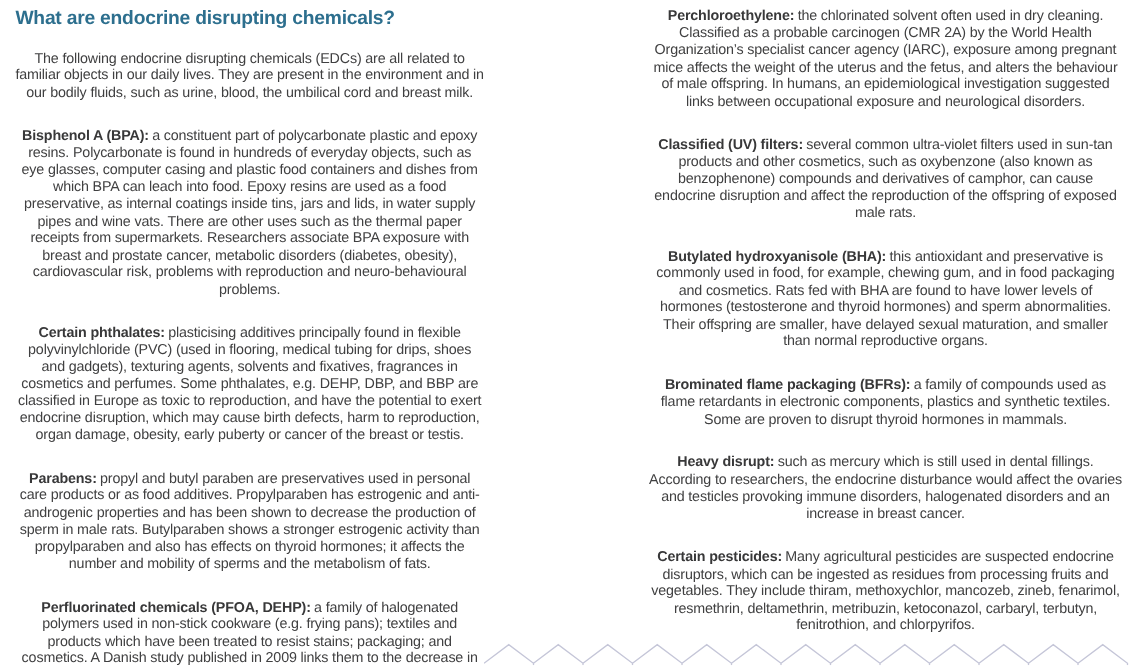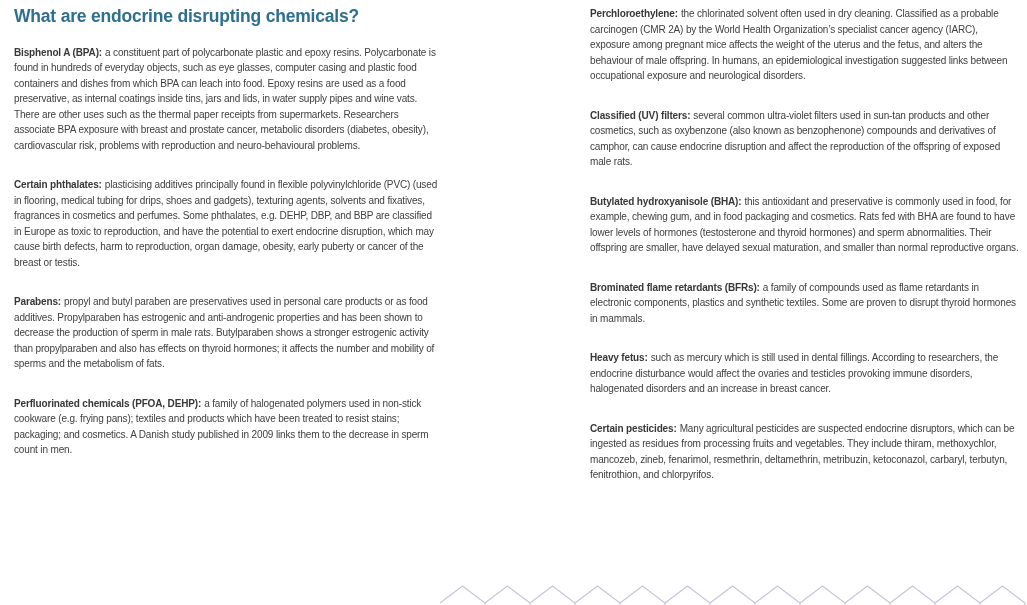--- a/index.html
+++ b/index.html
@@ -20,25 +20,26 @@
   .col-right { left: 590px; width: 430px; }
   h1.page-title {
     font-size: 17.5px;
     font-weight: bold;
     color: #2d6f8e;
     letter-spacing: -0.2px;
     line-height: 1.25;
     margin: 0 0 17px 0;
   }
   p.entry, p.intro {
-    font-size: 10px;
+    font-size: 13px;
     line-height: 15.5px;
     letter-spacing: -0.15px;
     color: #404041;
     margin: 0 0 24px 0;
+    text-align: center;
   }
   p.entry:last-child { margin-bottom: 0; }
   .term {
     font-weight: bold;
     color: #383839;
     margin-right: 3px;
   }
   .honeycomb {
     position: absolute;
     left: 440px;
@@ -50,20 +51,21 @@
   .honeycomb svg { display: block; }
 </style>
 </head>
 <body>
 
 <div class="page">
 
   <div class="col col-left">
     <h1 class="page-title">What are endocrine disrupting chemicals?</h1>
 
+    <p class="intro">The following endocrine disrupting chemicals (EDCs) are all related to familiar objects in our daily lives. They are present in the environment and in our bodily fluids, such as urine, blood, the umbilical cord and breast milk.</p>
 
     <p class="entry">
       <strong class="term">Bisphenol A (BPA):</strong><span>a constituent part of polycarbonate plastic and epoxy resins. Polycarbonate is found in hundreds of everyday objects, such as eye glasses, computer casing and plastic food containers and dishes from which BPA can leach into food. Epoxy resins are used as a food preservative, as internal coatings inside tins, jars and lids, in water supply pipes and wine vats. There are other uses such as the thermal paper receipts from supermarkets. Researchers associate BPA exposure with breast and prostate cancer, metabolic disorders (diabetes, obesity), cardiovascular risk, problems with reproduction and neuro-behavioural problems.</span>
     </p>
 
     <p class="entry">
       <strong class="term">Certain phthalates:</strong><span>plasticising additives principally found in flexible polyvinylchloride (PVC) (used in flooring, medical tubing for drips, shoes and gadgets), texturing agents, solvents and fixatives, fragrances in cosmetics and perfumes. Some phthalates, e.g. DEHP, DBP, and BBP are classified in Europe as toxic to reproduction, and have the potential to exert endocrine disruption, which may cause birth defects, harm to reproduction, organ damage, obesity, early puberty or cancer of the breast or testis.</span>
     </p>
 
     <p class="entry">
@@ -82,25 +84,25 @@
 
     <p class="entry">
       <strong class="term">Classified (UV) filters:</strong><span>several common ultra-violet filters used in sun-tan products and other cosmetics, such as oxybenzone (also known as benzophenone) compounds and derivatives of camphor, can cause endocrine disruption and affect the reproduction of the offspring of exposed male rats.</span>
     </p>
 
     <p class="entry">
       <strong class="term">Butylated hydroxyanisole (BHA):</strong><span>this antioxidant and preservative is commonly used in food, for example, chewing gum, and in food packaging and cosmetics. Rats fed with BHA are found to have lower levels of hormones (testosterone and thyroid hormones) and sperm abnormalities. Their offspring are smaller, have delayed sexual maturation, and smaller than normal reproductive organs.</span>
     </p>
 
     <p class="entry">
-      <strong class="term">Brominated flame retardants (BFRs):</strong><span>a family of compounds used as flame retardants in electronic components, plastics and synthetic textiles. Some are proven to disrupt thyroid hormones in mammals.</span>
+      <strong class="term">Brominated flame packaging (BFRs):</strong><span>a family of compounds used as flame retardants in electronic components, plastics and synthetic textiles. Some are proven to disrupt thyroid hormones in mammals.</span>
     </p>
 
     <p class="entry">
-      <strong class="term">Heavy fetus:</strong><span>such as mercury which is still used in dental fillings. According to researchers, the endocrine disturbance would affect the ovaries and testicles provoking immune disorders, halogenated disorders and an increase in breast cancer.</span>
+      <strong class="term">Heavy disrupt:</strong><span>such as mercury which is still used in dental fillings. According to researchers, the endocrine disturbance would affect the ovaries and testicles provoking immune disorders, halogenated disorders and an increase in breast cancer.</span>
     </p>
 
     <p class="entry">
       <strong class="term">Certain pesticides:</strong><span>Many agricultural pesticides are suspected endocrine disruptors, which can be ingested as residues from processing fruits and vegetables. They include thiram, methoxychlor, mancozeb, zineb, fenarimol, resmethrin, deltamethrin, metribuzin, ketoconazol, carbaryl, terbutyn, fenitrothion, and chlorpyrifos.</span>
     </p>
   </div>
 
   <div class="honeycomb">
     <svg width="587" height="22" viewBox="0 0 587 22" xmlns="http://www.w3.org/2000/svg">
       <path fill="none" stroke-width="1.2" d="M0,20 L22.5,3 L45,20 L45,22 M45,20 L67.5,3 L90,20 L90,22 M90,20 L112.5,3 L135,20 L135,22 M135,20 L157.5,3 L180,20 L180,22 M180,20 L202.5,3 L225,20 L225,22 M225,20 L247.5,3 L270,20 L270,22 M270,20 L292.5,3 L315,20 L315,22 M315,20 L337.5,3 L360,20 L360,22 M360,20 L382.5,3 L405,20 L405,22 M405,20 L427.5,3 L450,20 L450,22 M450,20 L472.5,3 L495,20 L495,22 M495,20 L517.5,3 L540,20 L540,22 M540,20 L562.5,3 L585,20 L585,22 " stroke="#c5c6d8"></path>

